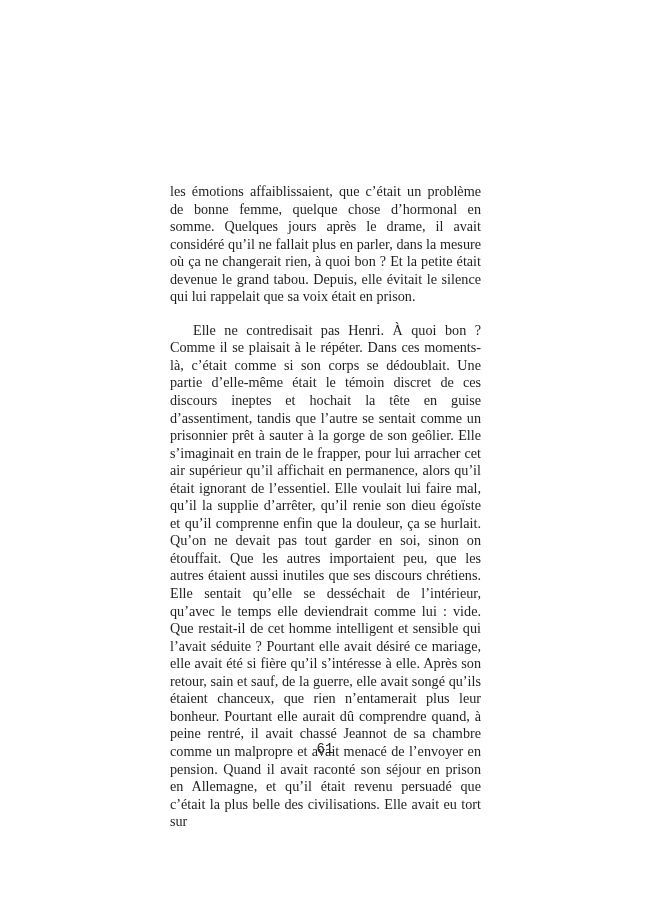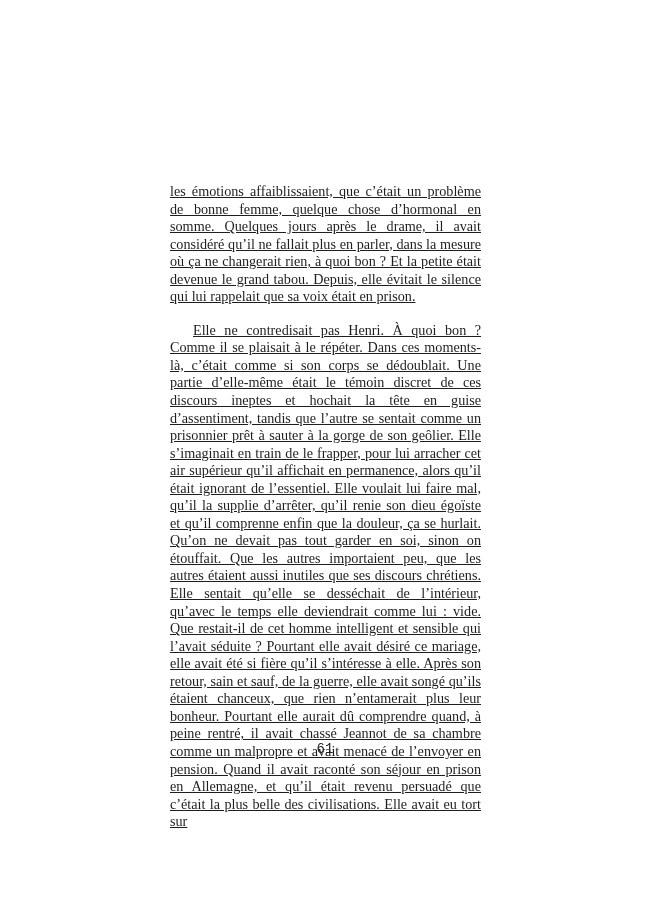--- a/index.html
+++ b/index.html
@@ -27,21 +27,20 @@
       width: 311px;
       font-family: "Liberation Serif", "DejaVu Serif", serif;
       font-size: 14.2px;
       line-height: 17.55px;
       color: #1e1e1e;
       text-align: justify;
       hyphens: none;
     }
     .text-block p {
       margin: 0;
-      text-decoration: underline;
     }
     .text-block p.continued {
       text-indent: 0;
     }
     .text-block p.indented {
       text-indent: 23px;
       margin-top: 16px;
     }
     .page-number {
       position: absolute;

